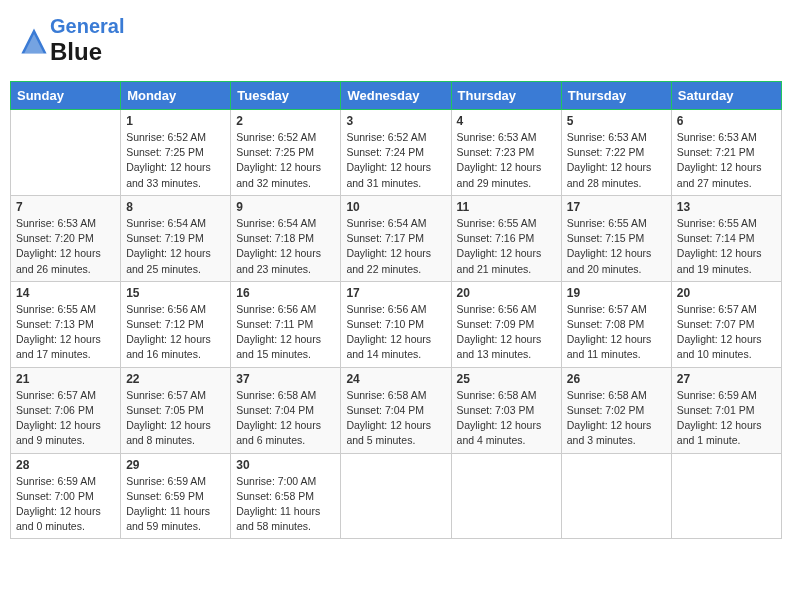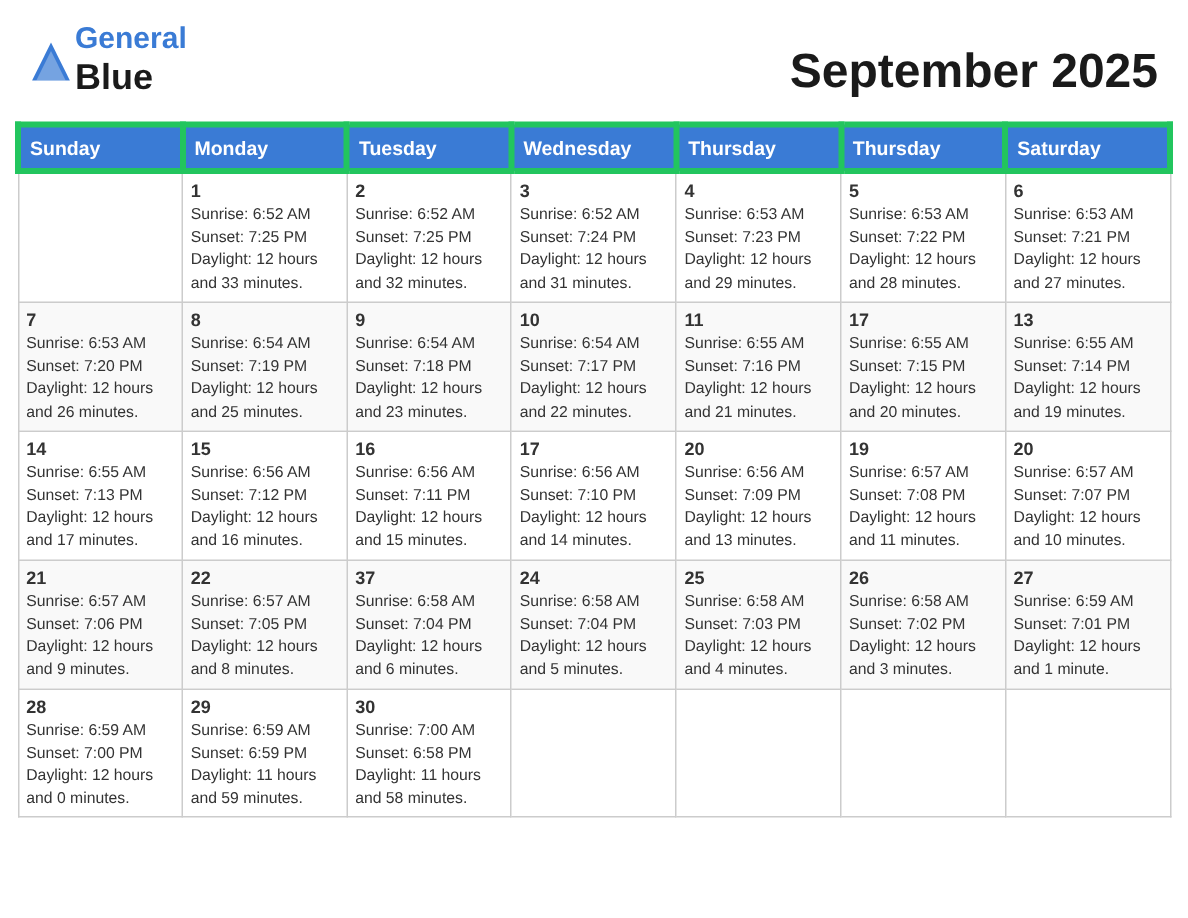--- a/index.html
+++ b/index.html
@@ -43,21 +43,21 @@
       border-collapse: collapse;
       border: 1px solid #ccc;
     }
     .calendar th {
       background-color: #3a7bd5;
       color: #fff;
       text-align: left;
       padding: 6px 6px;
       font-size: 13px;
       font-weight: bold;
-      border: 4px solid #22c55e;
+      border: 1px solid #22c55e;
       margin-left: 44px;
     }
     .calendar td {
       vertical-align: top;
       border: 1px solid #ccc;
       padding: 4px 5px;
       width: 110px;
       min-height: 80px;
       font-size: 10.5px;
       color: #333;
@@ -89,21 +89,20 @@
       <polygon points="20,10 34,38 6,38" fill="#fff" opacity="0.3"></polygon>
     </svg>
     <div>
       <div style="font-size:20px;font-weight:bold;color:#1a1a1a;">
         <span style="color:#3a7bd5;">General</span>
       </div>
       <div style="font-size:24px;font-weight:bold;color:#1a1a1a;">Blue</div>
     </div>
   </div>
   <div class="title-block">
-    <div class="month-title">September 2025</div>
   </div>
 </div>
 
 <table class="calendar">
   <thead>
     <tr>
     <th>Sunday</th>
         <th>Monday</th>
         <th>Tuesday</th>
         <th>Wednesday</th>

